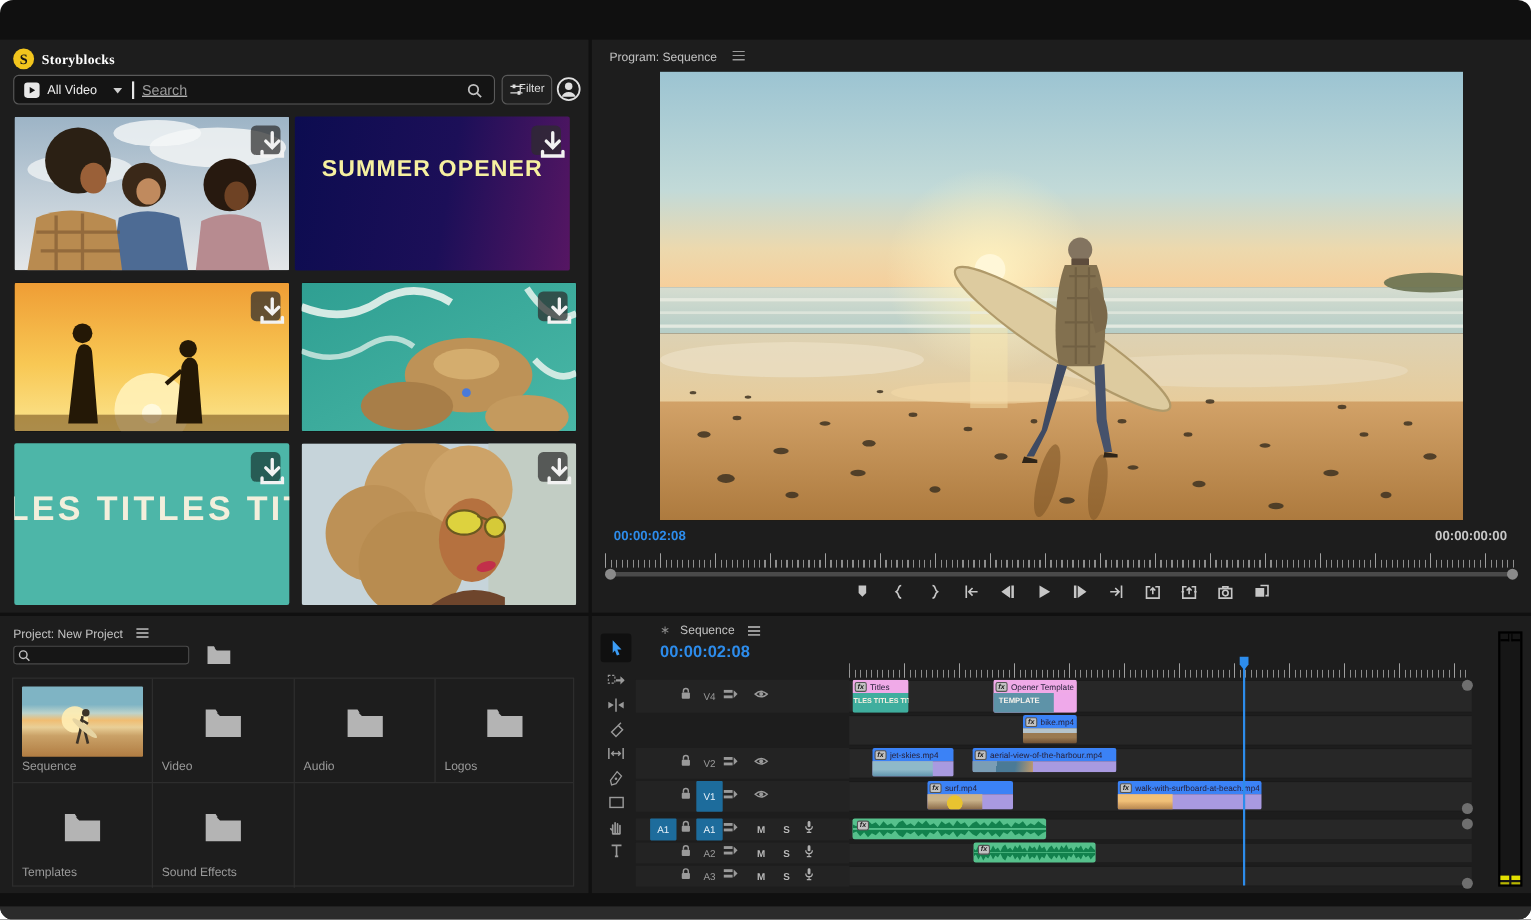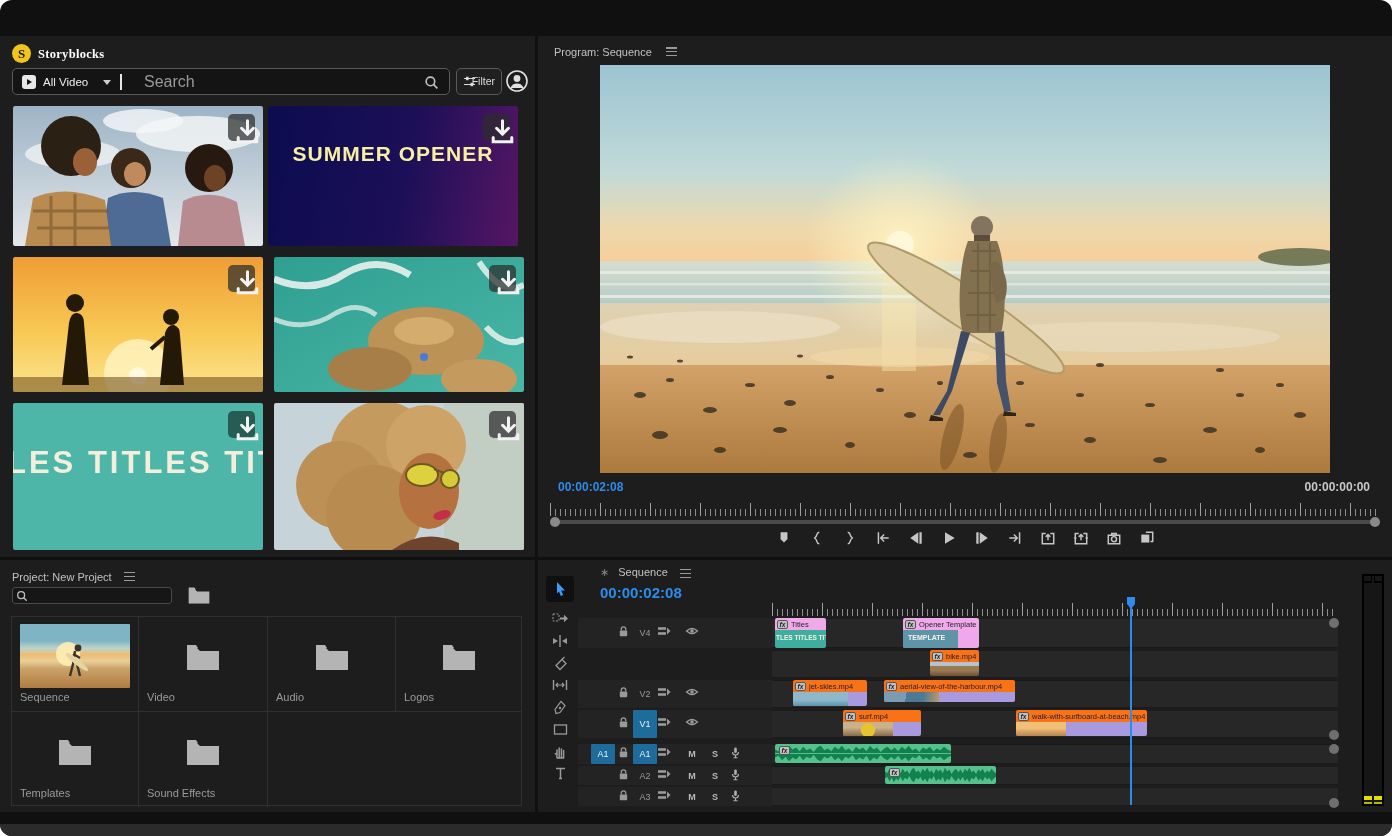--- a/index.html
+++ b/index.html
@@ -27,21 +27,21 @@
 
   
   .sb-logo { position:absolute; left:12px; top:8px; width:19px; height:19px; border-radius:50%; background:#f2c51d; color:#151515; font-weight:bold; font-size:13px; text-align:center; line-height:19px; font-family:"Liberation Serif", serif; }
   .sb-brand { position:absolute; left:38px; top:11px; font-size:12.5px; font-weight:bold; color:#fff; font-family:"Liberation Serif", serif; letter-spacing:.3px; }
   .sb-bar { position:absolute; left:12px; top:32px; width:438px; height:27px; background:#141414; border:1px solid #5a5a5a; border-radius:5px; }
   .sb-vid-ic { position:absolute; left:9px; top:6px; width:14px; height:14px; background:#e8e8e8; border-radius:3px; }
   .sb-vid-ic:after { content:""; position:absolute; left:5px; top:3.5px; border-left:5px solid #141414; border-top:3.5px solid transparent; border-bottom:3.5px solid transparent; }
   .sb-cat { position:absolute; left:30px; top:7px; font-size:11.5px; color:#eee; }
   .sb-chev { position:absolute; left:90px; top:11px; width:0; height:0; border-left:4px solid transparent; border-right:4px solid transparent; border-top:5px solid #cfcfcf; }
   .sb-divider { position:absolute; left:107px; top:5px; width:2px; height:16px; background:#e6e6e6; }
-  .sb-input { position:absolute; left:131px; top:3px; width:280px; height:19px; background:transparent; border:none; outline:none; color:#ddd; font-size:16px; }
+  .sb-input { position:absolute; left:116px; top:3px; width:280px; height:19px; background:transparent; border:none; outline:none; color:#ddd; font-size:13px;text-decoration:underline; }
   .sb-input::placeholder { color:#9a9a9a; }
   .sb-mag { position:absolute; right:10px; top:6px; }
   .sb-filter { position:absolute; left:456px; top:32px; width:46px; height:27px; border:1px solid #5a5a5a; border-radius:5px; background:#202020; color:#ddd; font-size:10.5px; text-align:right; line-height:25px; padding-right:6px; }
   .sb-acct { position:absolute; left:505px; top:33px; }
   .thumb { position:absolute; width:250px; border-radius:2px; overflow:hidden; background:#000; }
   .thumb svg { display:block; width:100%; height:100%; }
   .dl { position:absolute; top:8px; right:8px; width:27px; height:27px; border-radius:5px; background:rgba(45,45,45,.72); }
   .dl svg { position:absolute; left:6px; top:5px; }
   .t-text { position:absolute; left:0; right:0; top:36px; text-align:center; font-weight:bold; color:#f6f0a0; font-size:21px; letter-spacing:1px; }
   .t-text2 { position:absolute; left:-6px; right:0; top:42px; white-space:nowrap; font-weight:bold; color:#f3efdc; font-size:31px; letter-spacing:3px; }
@@ -85,21 +85,21 @@
   .c-src, .c-name { position:absolute; width:24px; text-align:center; font-size:9px; color:#9a9a9a; }
   .c-src { left:13px; } .c-name { left:55px; }
   .badge { background:#1d6c9c; color:#e8f2fa !important; border-radius:1px; }
   .c-lock { position:absolute; left:39px; } .c-sync { position:absolute; left:79px; }
   .c-eye  { position:absolute; left:107px; } .c-m { position:absolute; left:108px; width:12px; text-align:center; font-size:9px; font-weight:bold; color:#b8b8b8; }
   .c-s2 { position:absolute; left:131px; width:12px; text-align:center; font-size:9px; font-weight:bold; color:#b8b8b8; }
   .c-mic { position:absolute; left:151px; }
   .vc { display:flex; align-items:center; height:100%; }
   .clip { position:absolute; border-radius:2px; overflow:hidden; }
   .clip-head { height:12px; display:flex; align-items:center; gap:3px; padding:0 2px; }
-  .clip-head.pink { background:#f0aae8; } .clip-head.purple { background:#f97316; }
+  .clip-head.pink { background:#f0aae8; } .clip-head.purple { background:#3b82f6; }
   .clip-label { font-size:7.5px; color:#26203a; white-space:nowrap; overflow:hidden; }
   .fxb { flex:0 0 auto; width:11px; height:9px; background:#c2c2c2; border:1px solid #555; border-radius:2px; font-size:6.5px; font-style:italic; font-weight:bold; color:#222; text-align:center; line-height:8px; }
   .clip-body { position:relative; height:calc(100% - 12px); }
   .mini { position:absolute; left:0; top:0; bottom:0; }
   .aclip { position:absolute; background:#56c18c; border-radius:2px; overflow:hidden; }
   .aclip .fxb { position:absolute; left:4px; top:2px; z-index:2; }
   .wave { position:absolute; left:0; width:100%; height:9px; fill:#12814d; }
   .playhead-line { position:absolute; width:2px; background:#2d8ceb; z-index:5; }
   .ph-marker { position:absolute; z-index:6; }
   .scroll-dot { position:absolute; width:10px; height:10px; border-radius:50%; background:#6f6f6f; z-index:4; }

